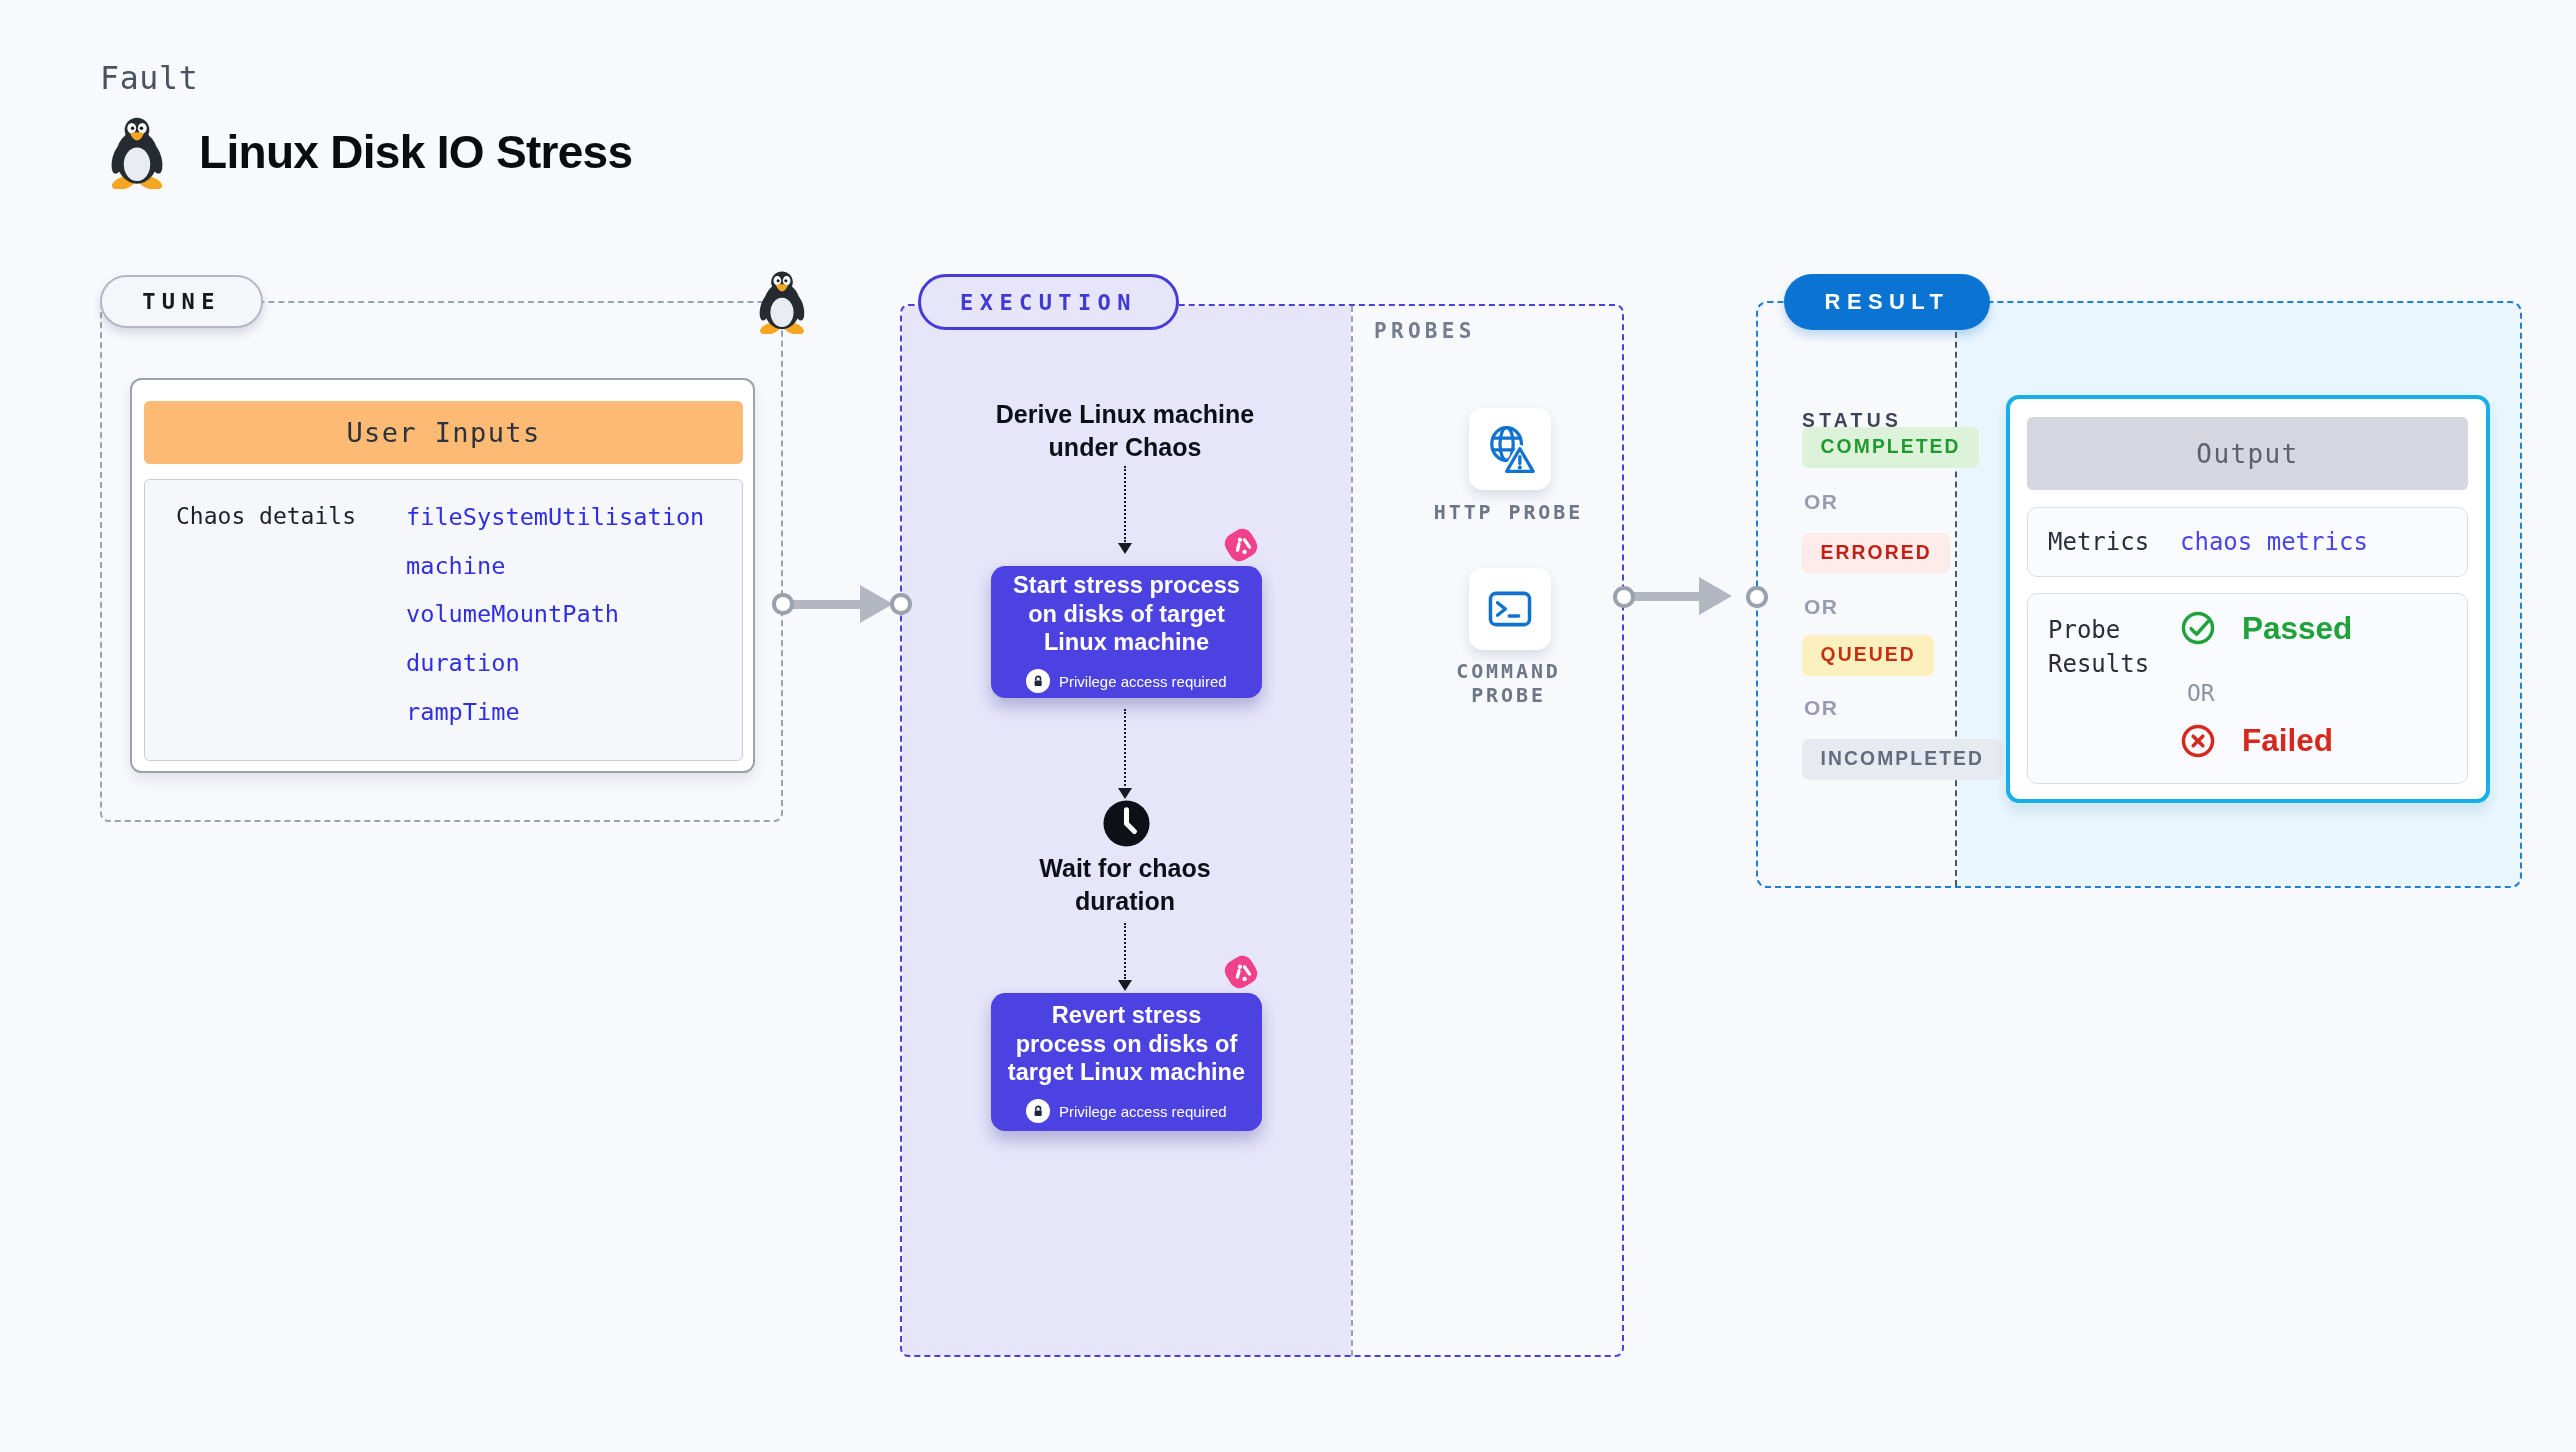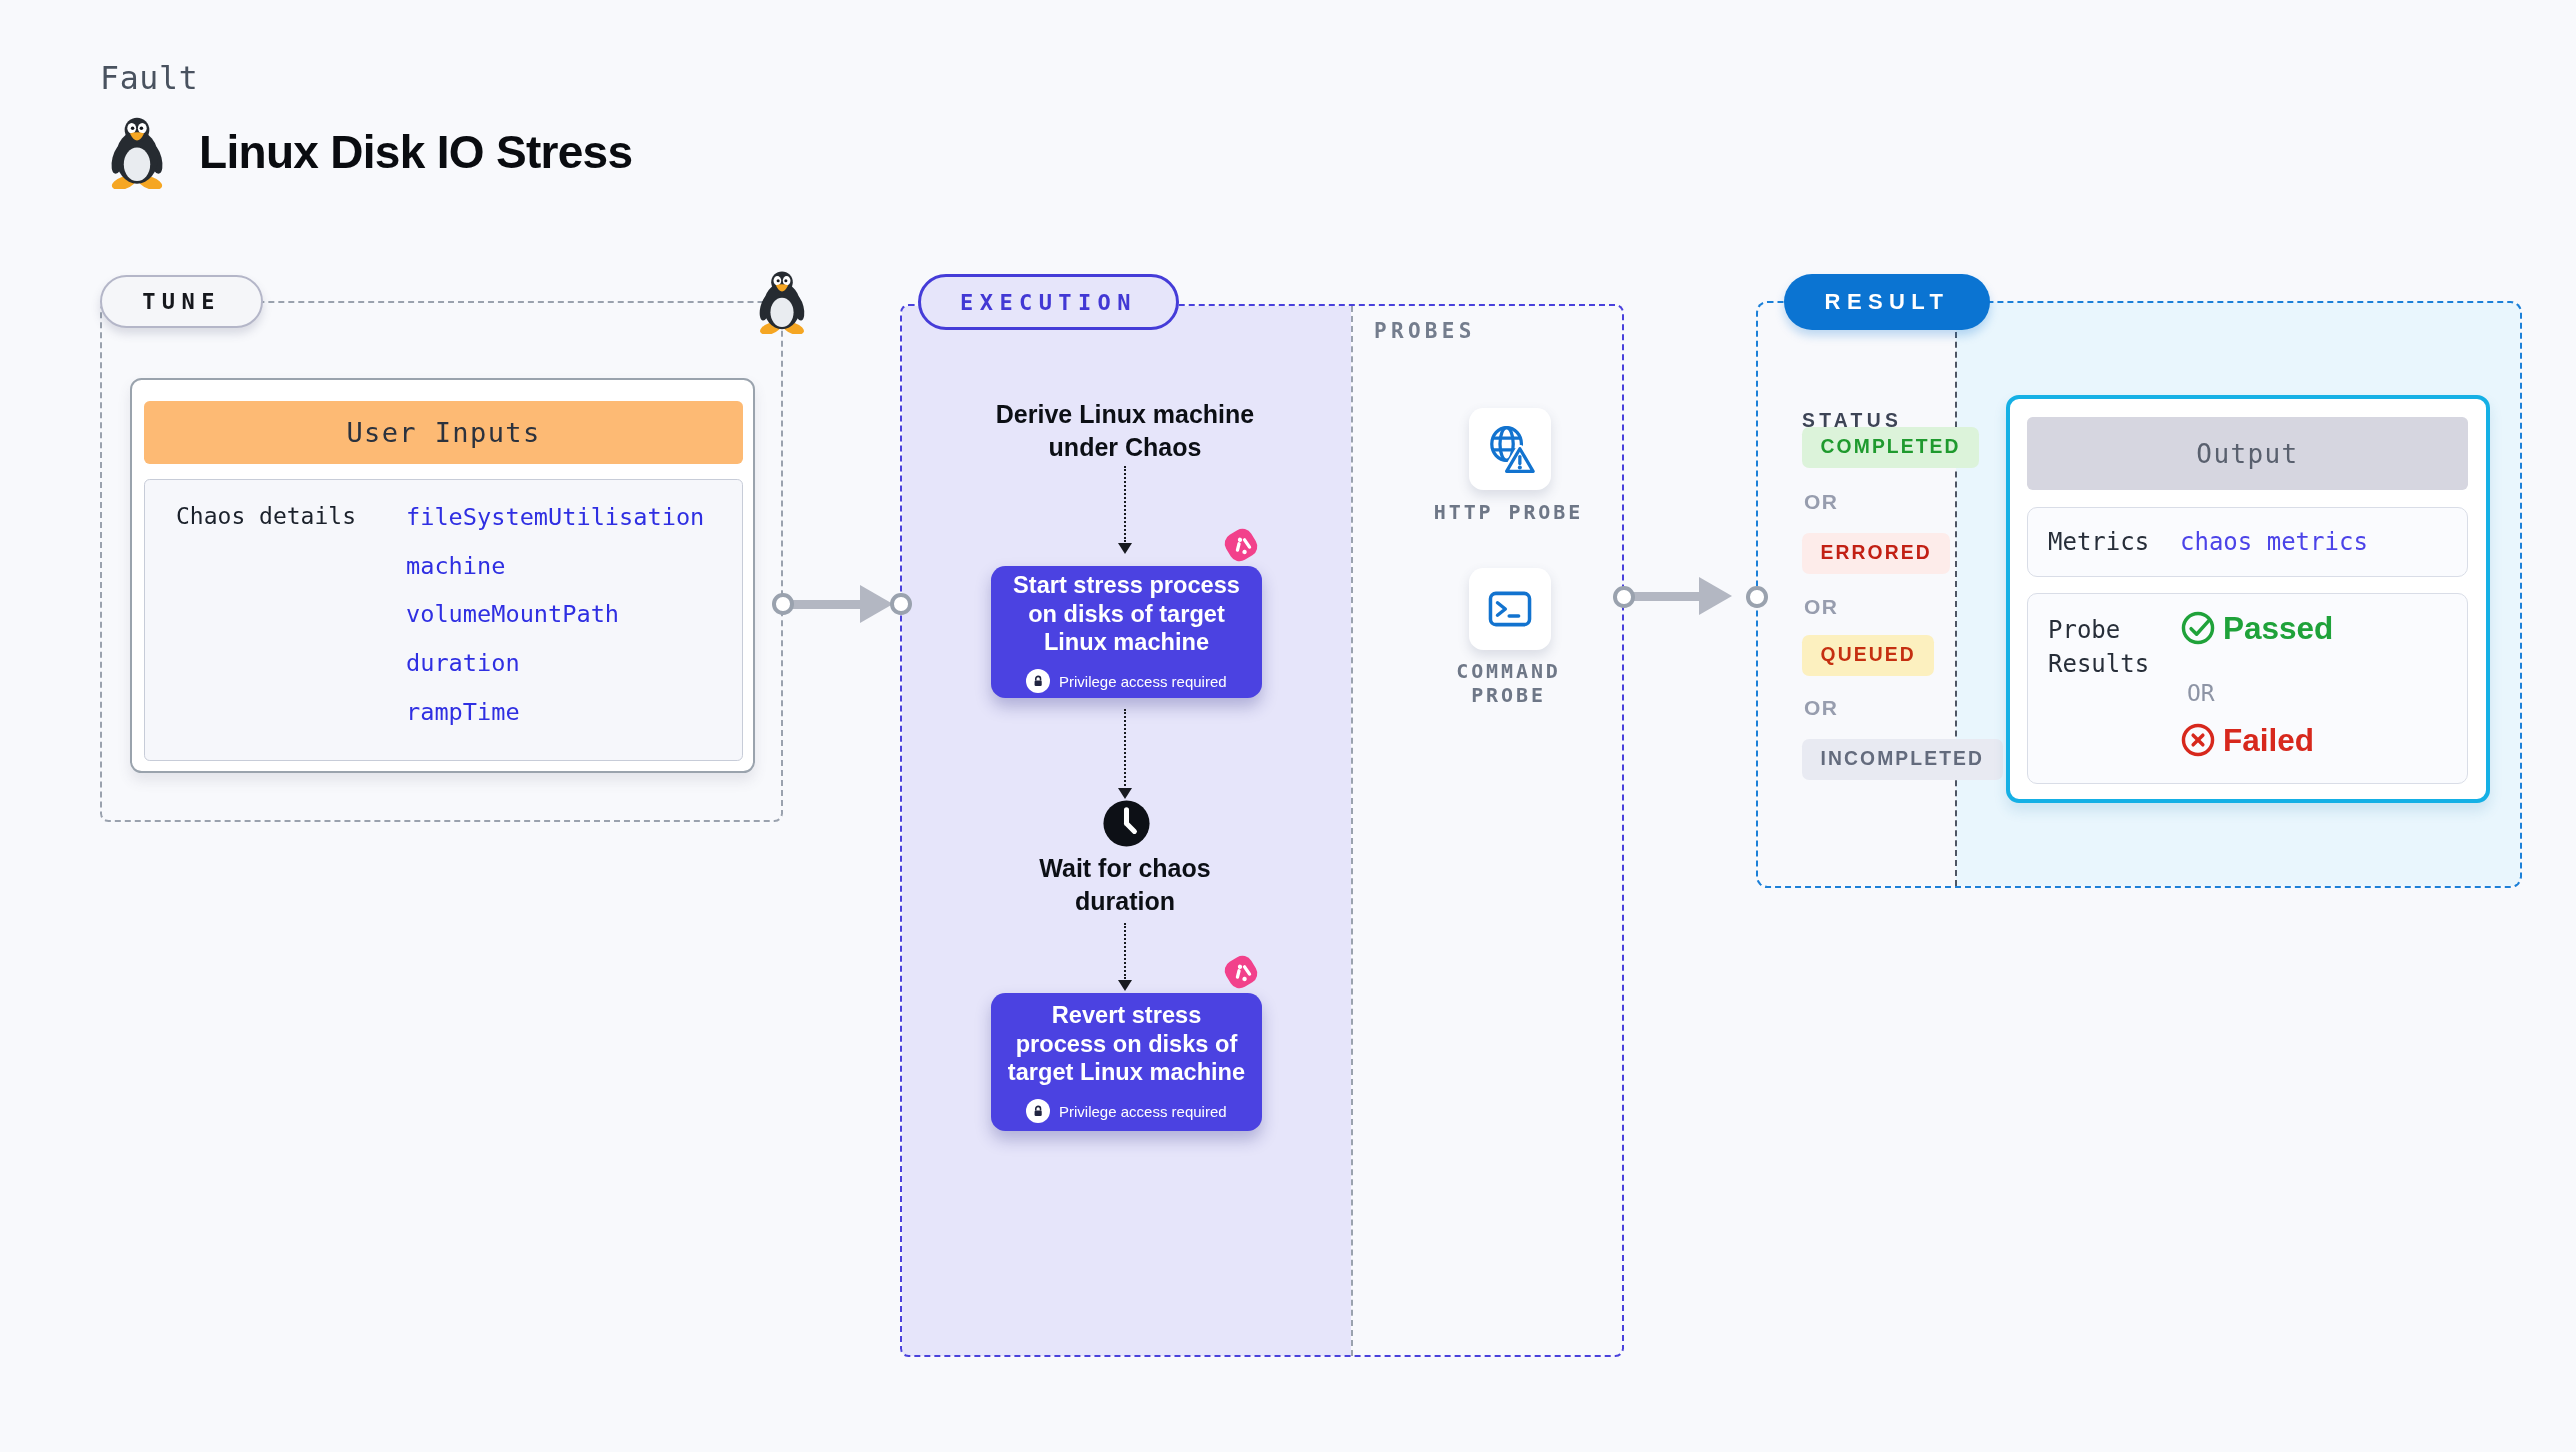--- a/index.html
+++ b/index.html
@@ -92,21 +92,21 @@
   .output-header { left:2027px; top:417px; width:441px; height:73px; background:#d6d6e0; border-radius:5.7px;
                    display:flex; align-items:center; justify-content:center;
                    font-size:26px; color:#59606e; letter-spacing:1.4px; }
   .output-row { position:absolute; left:2027px; width:441px; background:#fafbfe;
                 border:1.4px solid #d9dde7; border-radius:10px; }
   .row-metrics { top:507px; height:70px; }
   .row-probe { top:593px; height:191px; }
   .metrics-label { position:absolute; left:20px; top:20px; font-size:24px; color:#272e39; }
   .metrics-value { position:absolute; left:152px; top:20px; font-size:24px; color:#4b43e8; }
   .probe-results-label { position:absolute; left:20px; top:18.6px; font-size:24px; color:#272e39; line-height:1.45; width:143px; }
-  .passed-row, .failed-row { position:absolute; display:flex; align-items:flex-start; gap:7px; }
+  .passed-row, .failed-row { position:absolute; display:flex; align-items:center; gap:26px; }
   .passed-row { left:152px; top:15.8px; }
   .failed-row { left:152px; top:128px; }
   .passed-text { font-size:31.5px; font-weight:700; color:#1fa23a; }
   .failed-text { font-size:31.5px; font-weight:700; color:#d7281d; }
   .output-or { position:absolute; left:159px; top:86px; font-size:23px; color:#8d94a5; }
 </style>
 </head>
 <body>
 
 <div class="stage">

